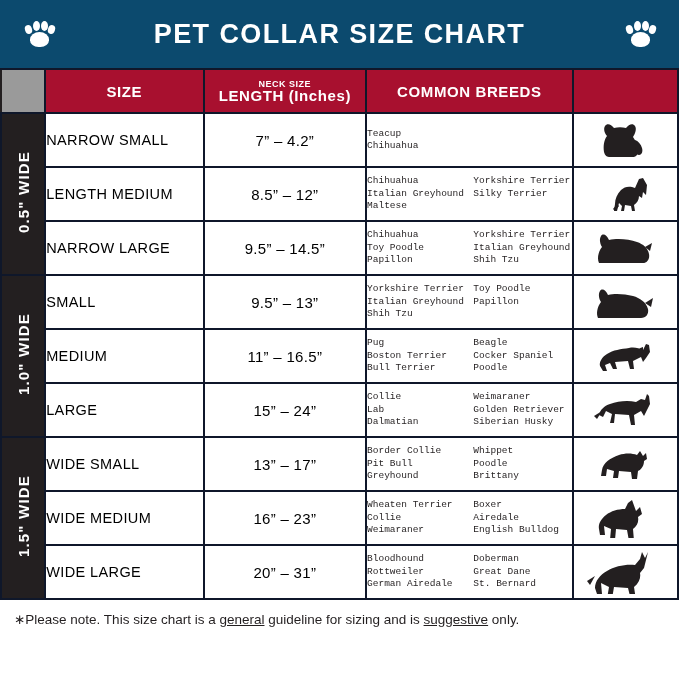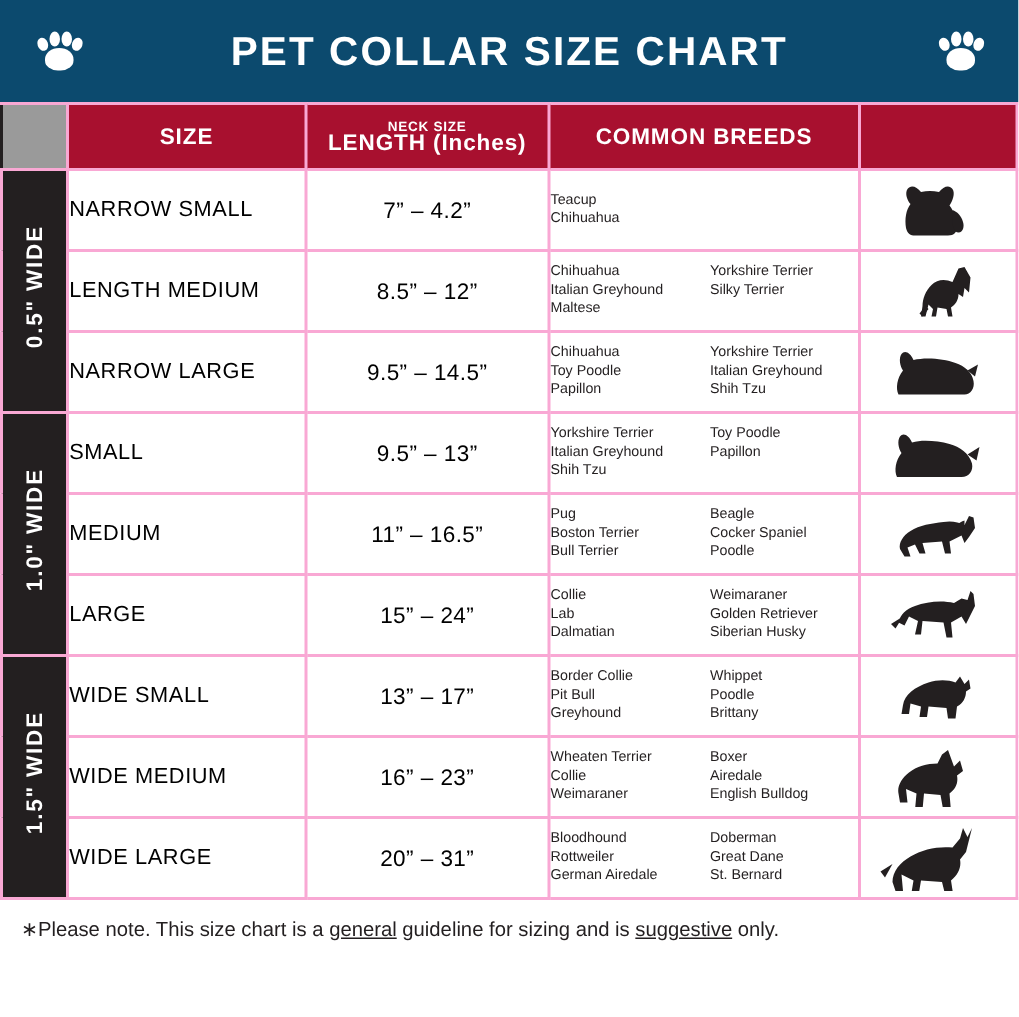--- a/index.html
+++ b/index.html
@@ -66,21 +66,21 @@
   
   .table-wrap {
     padding: 0;
   }
   table.chart {
     border-collapse: collapse;
     width: 679px;
     table-layout: fixed;
   }
   table.chart td, table.chart th {
-    border: 2px solid #f9a8d4;
+    border: 2px solid #0f172a;
     padding: 0;
     vertical-align: middle;
   }
   .col-side   { width: 44px; }
   .col-size   { width: 158px; }
   .col-length { width: 162px; }
   .col-breeds { width: 206px; }
   .col-icon   { width: 105px; }
 
   thead th {
@@ -127,20 +127,21 @@
     height: 52px;
     margin-top: 41px;
   }
   td.length-cell {
     font-size: 15px;
     text-align: center;
     letter-spacing: 0.3px;
   }
   td.breeds-cell {
     padding: 5px 4px 5px 8px;
+    font-family: Liberation Mono, monospace;
   }
   .breed-cols {
     display: flex;
     gap: 8px;
     font-size: 9.5px;
     line-height: 12.5px;
     color: #231f20;
   }
   .breed-col {
     flex: 1 1 50%;

